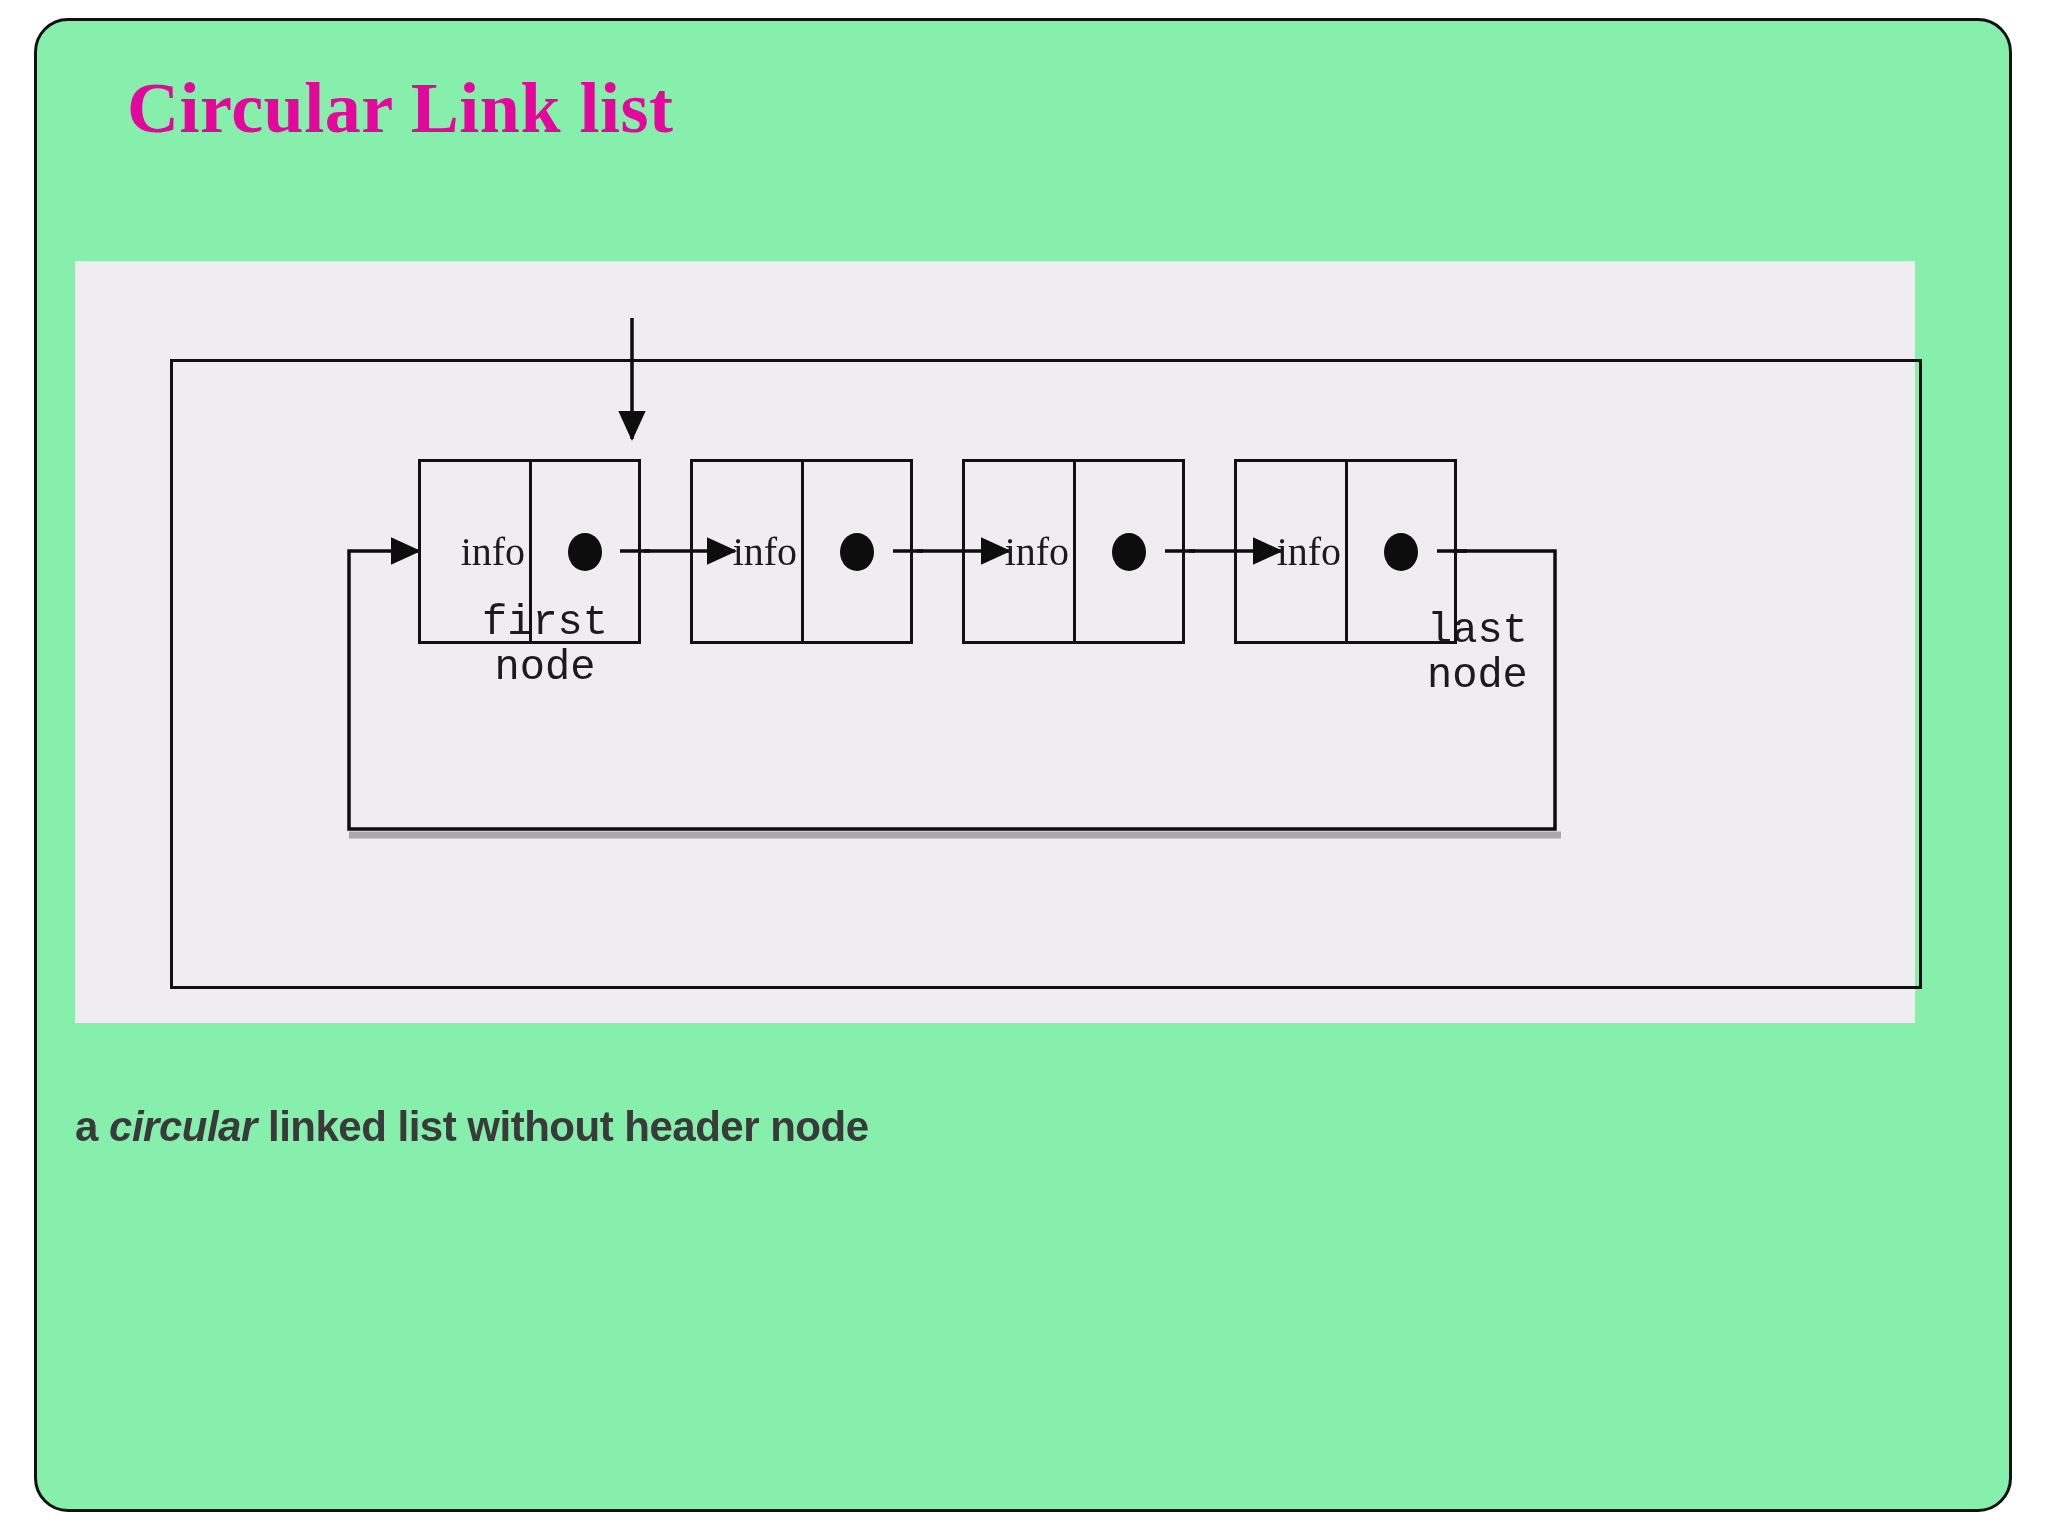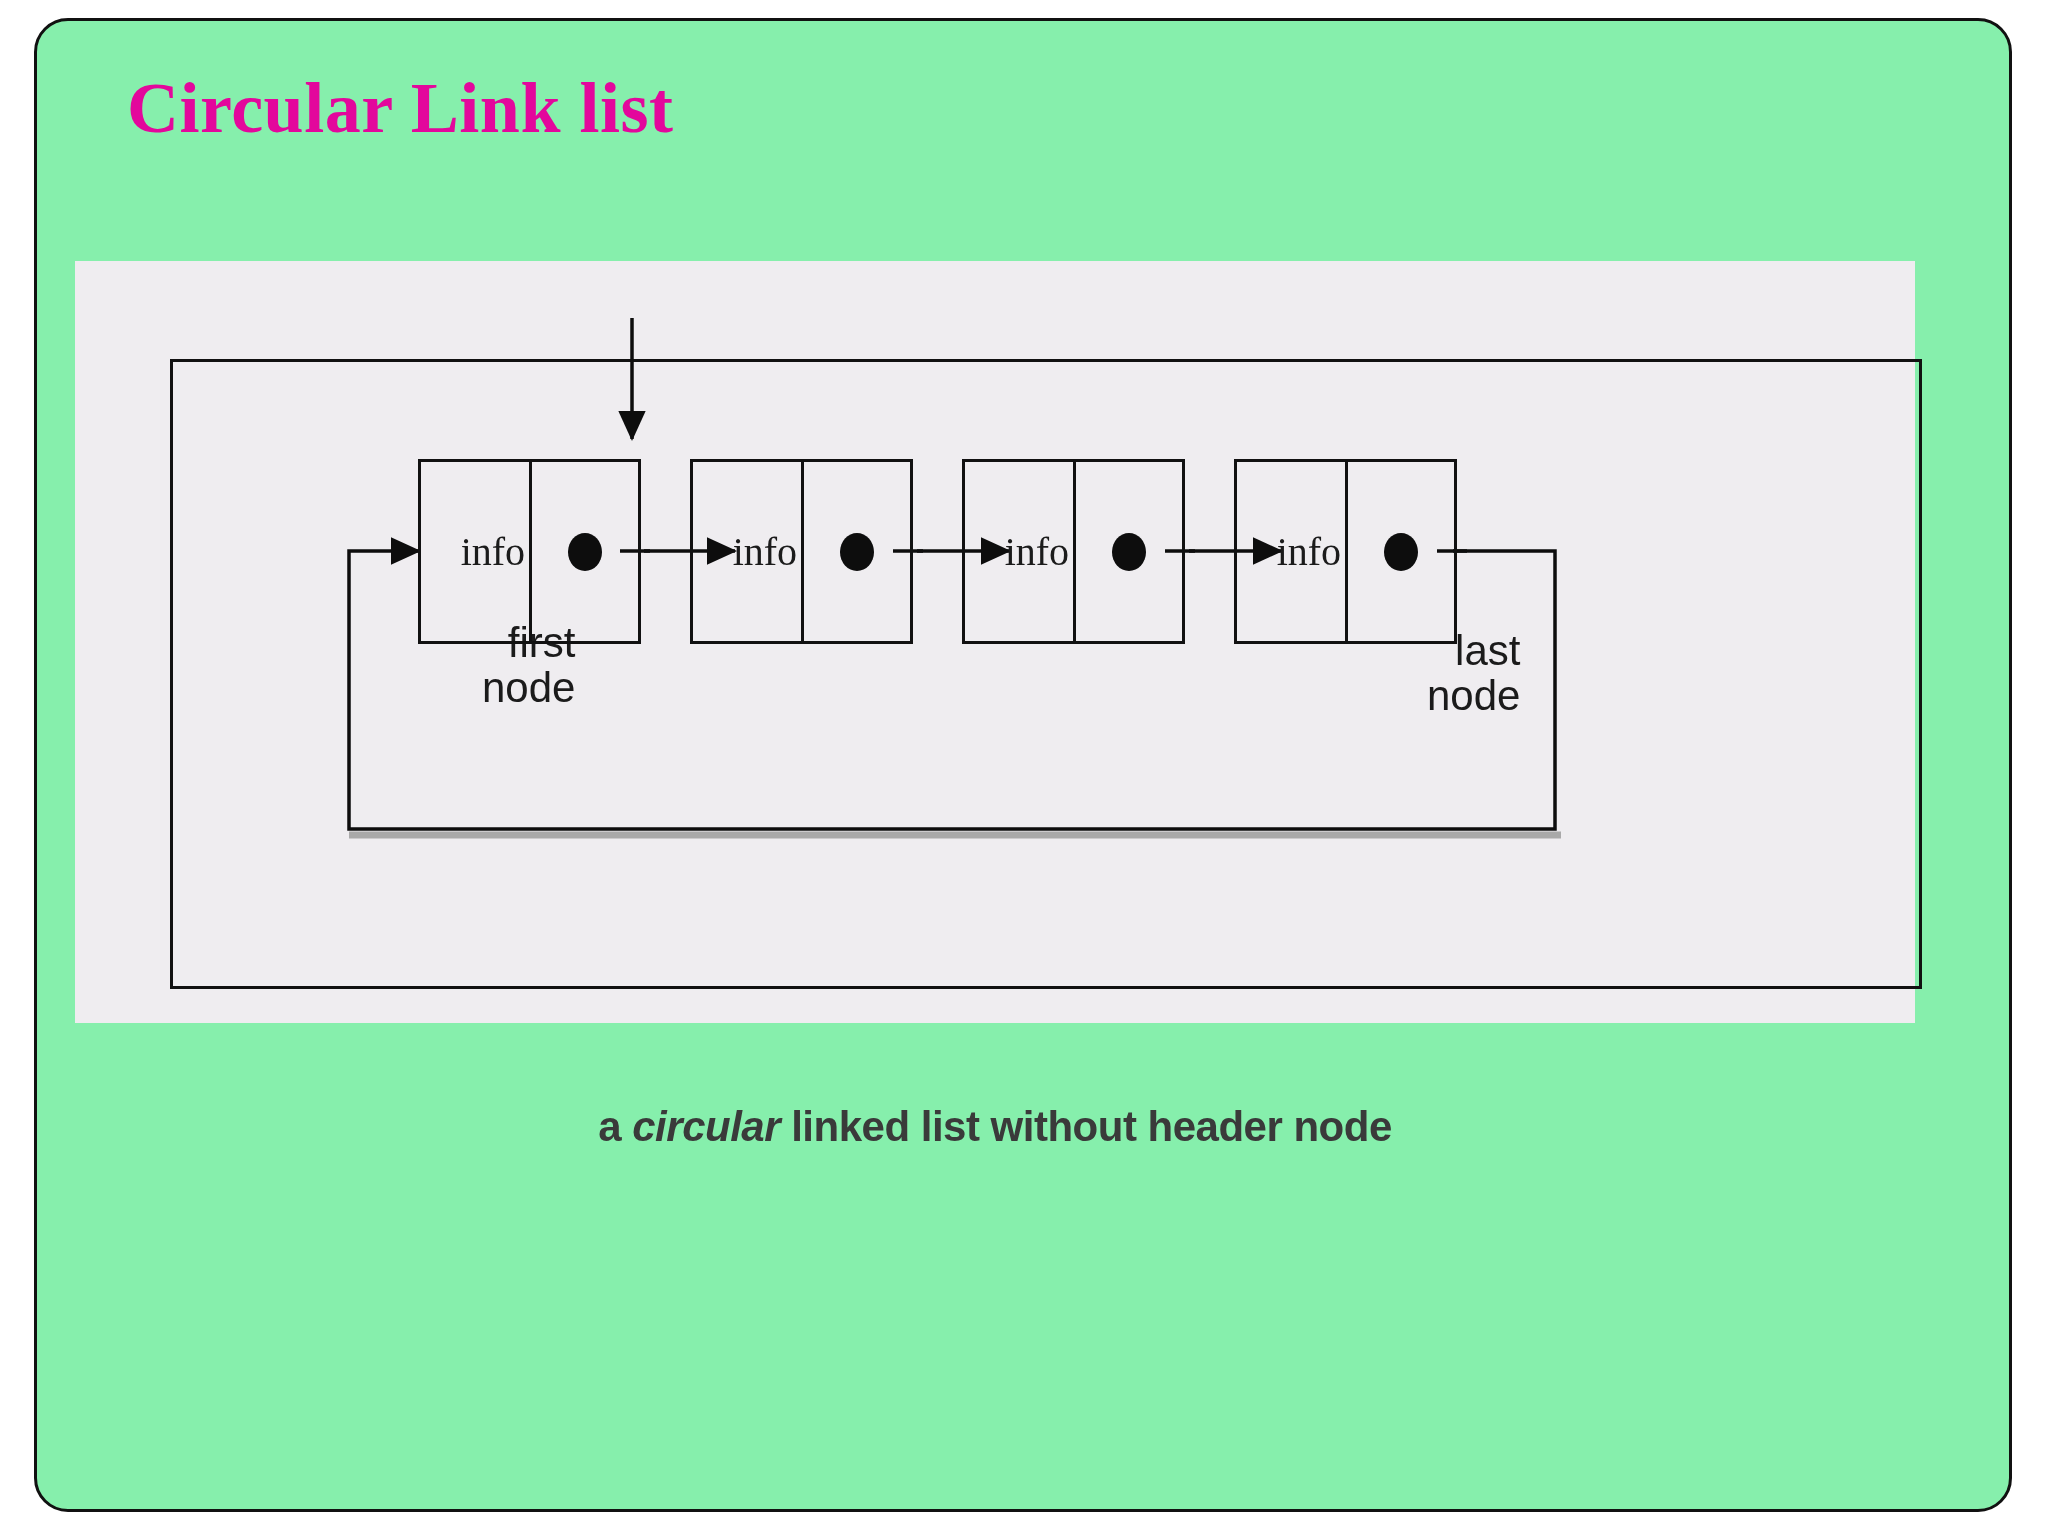--- a/index.html
+++ b/index.html
@@ -58,38 +58,36 @@
     top: 98px;
     width: 1752px;
     height: 630px;
     border: 3px solid #111111;
     box-sizing: border-box;
   }
 
   
   .node-caption {
     position: absolute;
-    font-family: Liberation Sans, sans-serif;
+    font-family: Liberation Mono, monospace;
     font-size: 42px;
     line-height: 1.07;
     color: #1b1b1b;
     white-space: pre-line;
-    text-align: right;
-    margin-top: 20px;
+    text-align: center;
   }
   .caption-first { left: 407px; top: 340px; }
   .caption-last  { left: 1352px; top: 348px; }
 
   
   .figure-caption {
     position: absolute;
     left: 0;
     right: 0;
     top: 842px;
-    text-align: center;
     font-family: "Liberation Sans", sans-serif;
     font-weight: bold;
     font-size: 42px;
     letter-spacing: -0.5px;
     color: #3a3a3a;
   }
   .figure-caption i {
     font-style: italic;
   }
 

